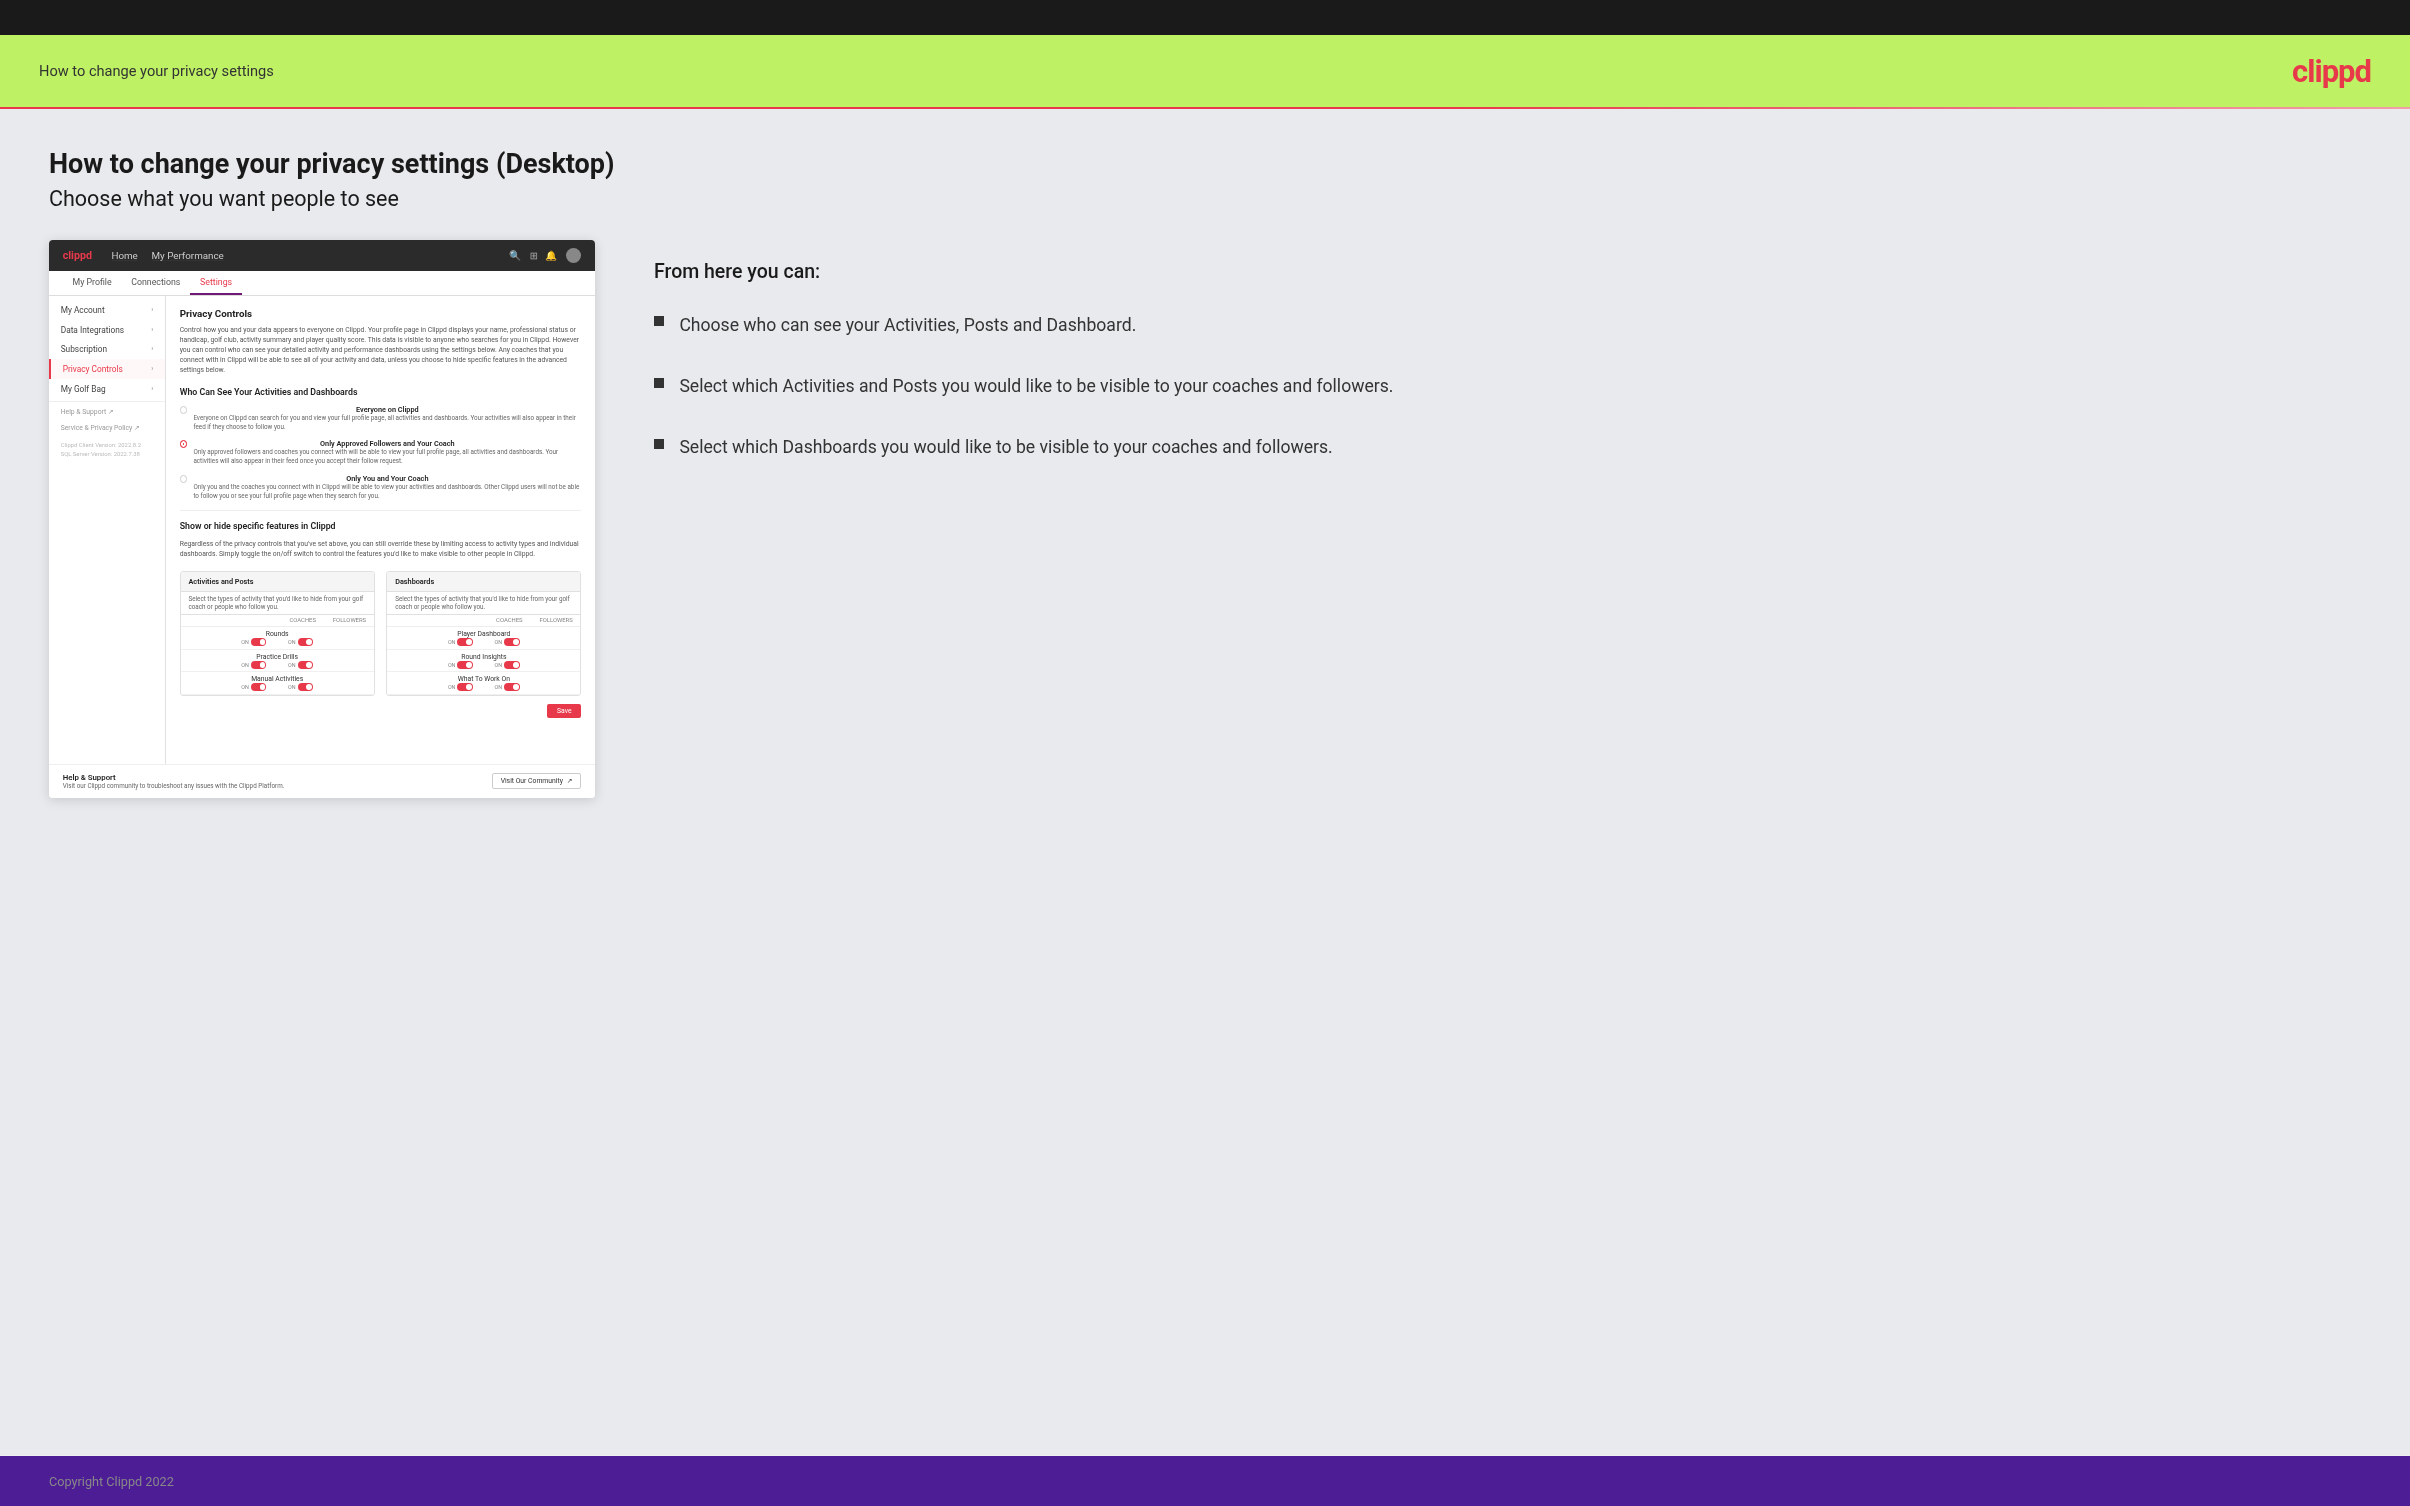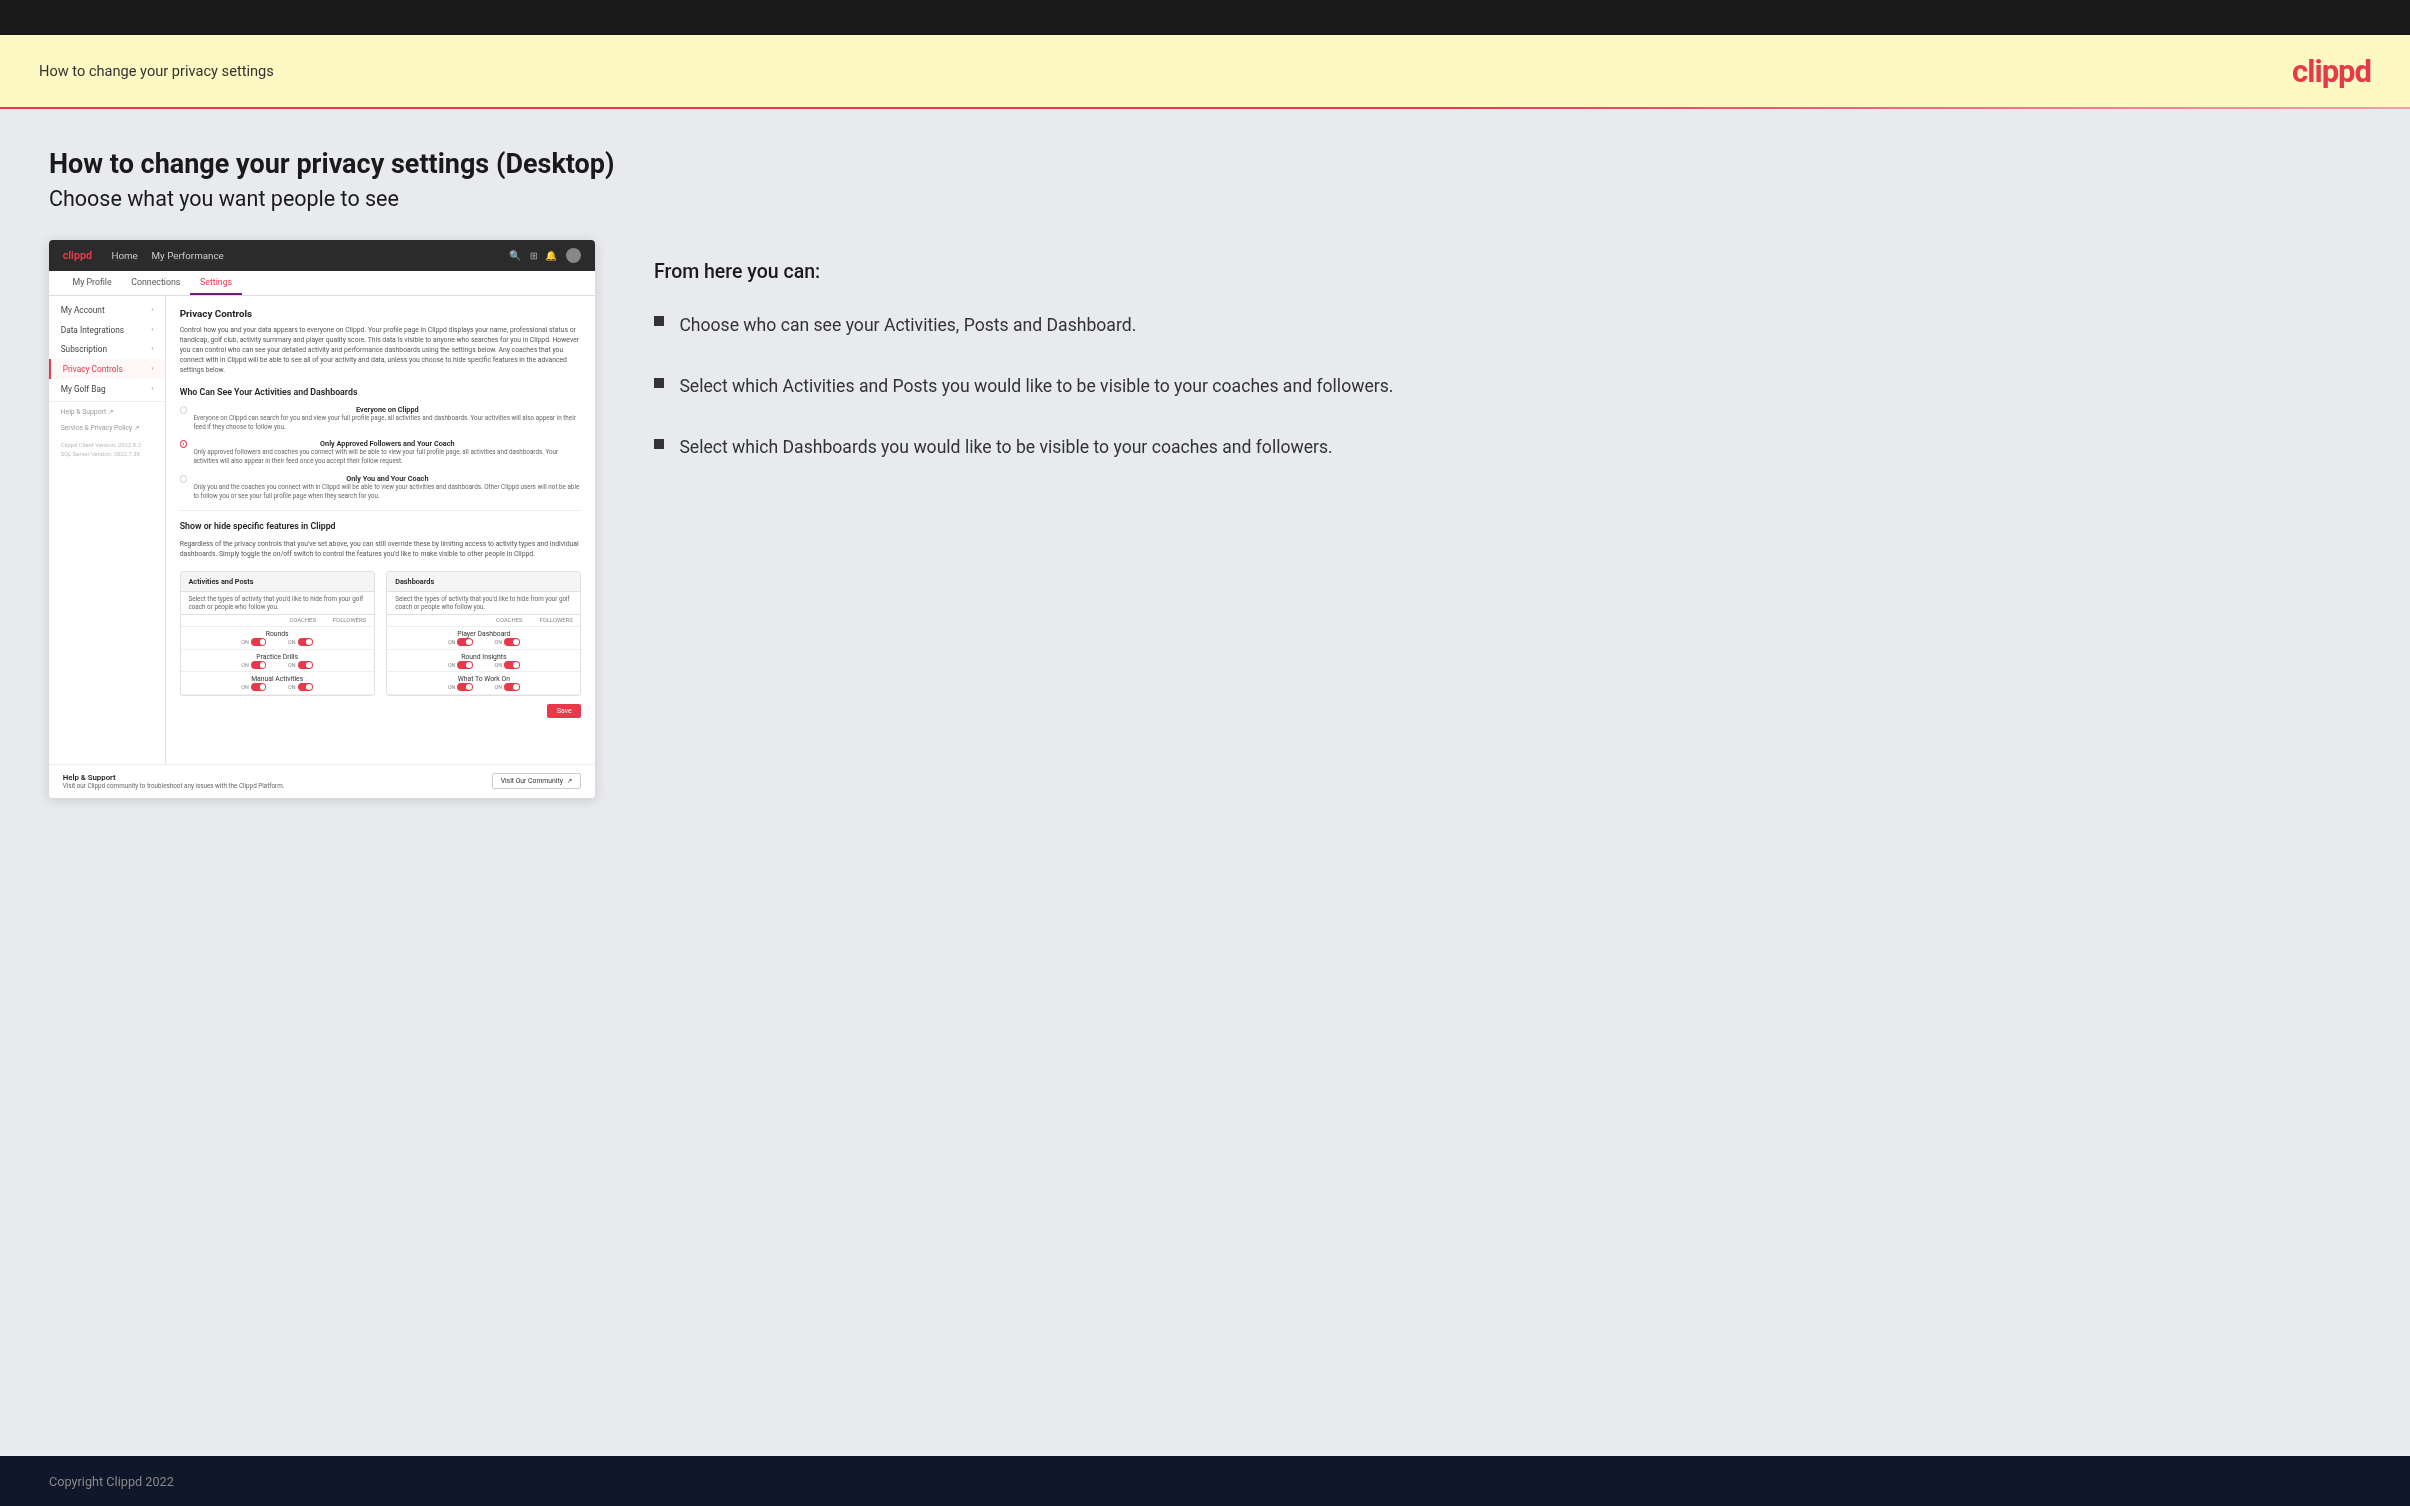--- a/index.html
+++ b/index.html
@@ -19,21 +19,21 @@
       width: 100%;
       flex-shrink: 0;
     }
 
     
     .header {
       display: flex;
       align-items: center;
       justify-content: space-between;
       padding: 17.6px 39px;
-      background: #fef9c3;
+      background: #bef264;
     }
     .header-title {
       font-size: 14.6px;
       color: #333;
       font-weight: 400;
     }
     .logo {
       font-size: 31px;
       font-weight: 700;
       color: #e8394a;
@@ -422,21 +422,21 @@
       margin-top: 4.9px;
     }
     .bullet-text {
       font-size: 17.6px;
       color: #333;
       line-height: 1.5;
     }
 
     
     .footer {
-      background: #0f172a;
+      background: #4c1d95;
       padding: 15.6px 49px;
       border-top: 1px solid #eee;
     }
     .footer-text {
       font-size: 12.7px;
       color: #888;
     }
   </style>
 </head>
 <body>

